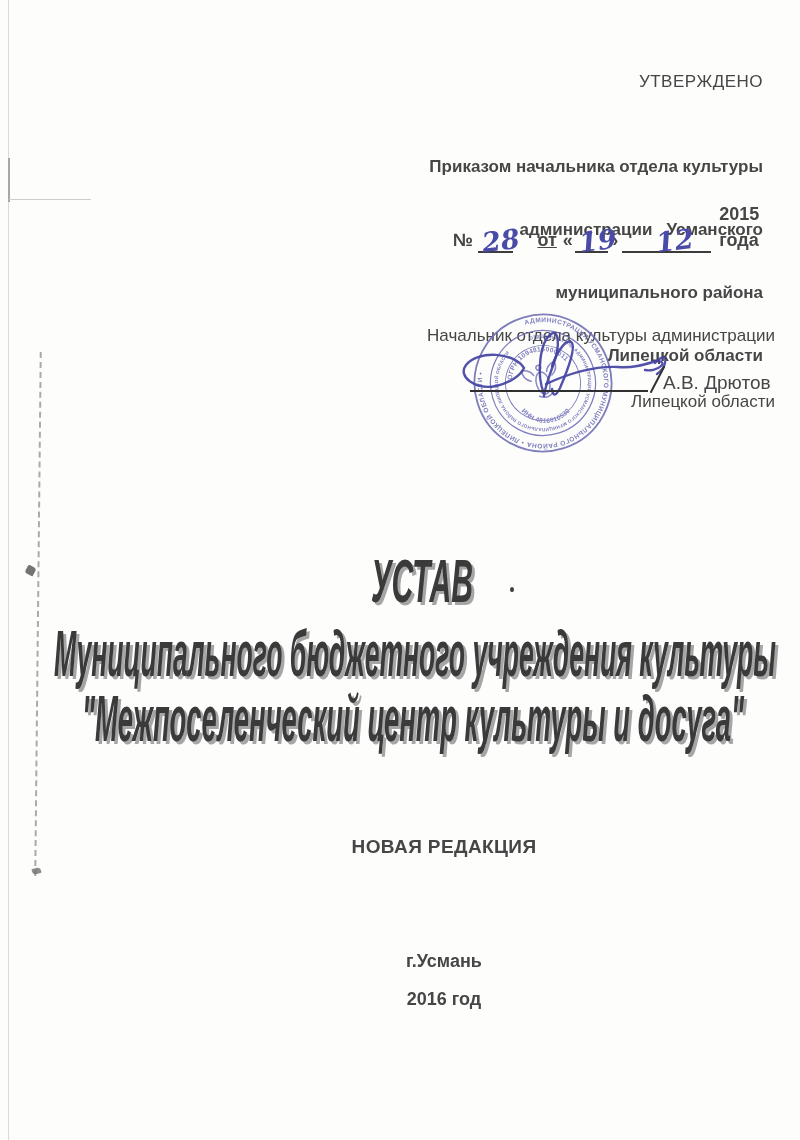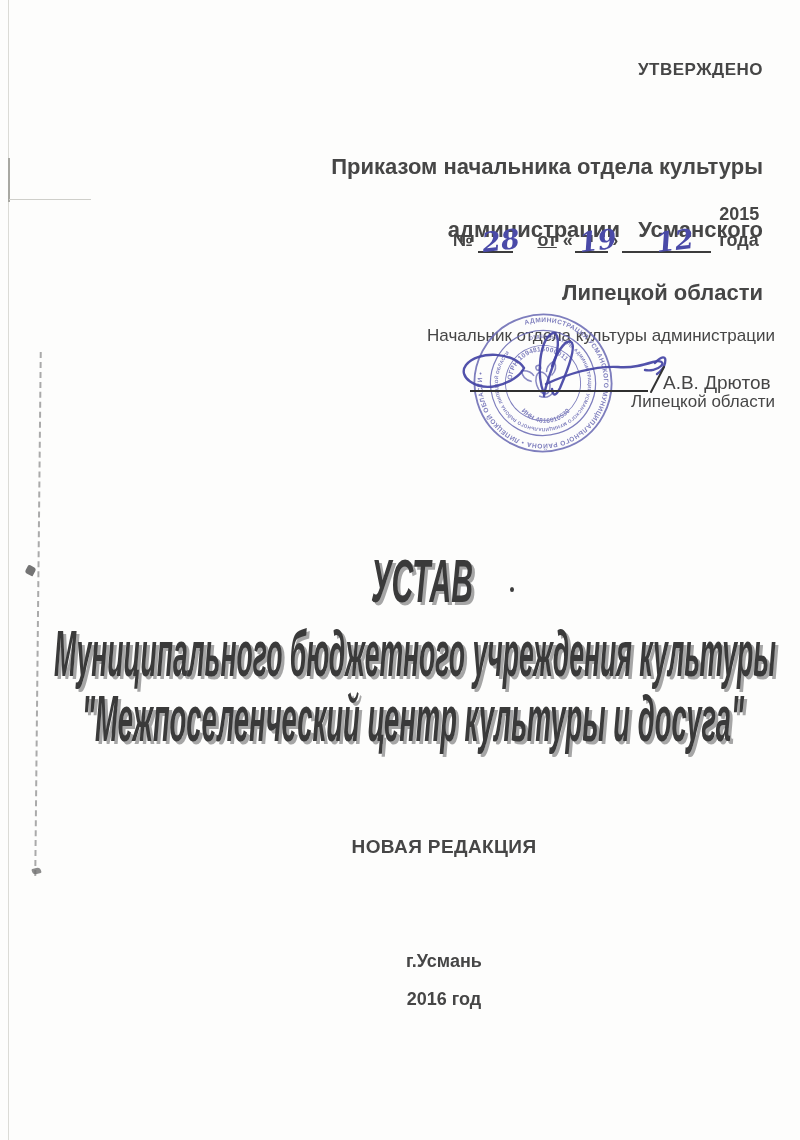--- a/index.html
+++ b/index.html
@@ -14,23 +14,23 @@
   .edge-v-dark{position:absolute;left:8px;top:158px;width:2px;height:44px;background:#a8a8a2;}
   .edge-h{position:absolute;left:9px;top:199px;width:82px;height:1px;background:#cfcfca;}
   .perforation{position:absolute;left:37px;top:352px;height:524px;width:0;
     border-left:2px dashed #8f8f8f;opacity:.75;transform:rotate(.6deg);}
   .smudge1{position:absolute;left:26px;top:566px;width:9px;height:9px;background:#5c5c5c;
     border-radius:2px 3px 1px 3px;transform:rotate(28deg);opacity:.85;}
   .smudge2{position:absolute;left:32px;top:868px;width:9px;height:6px;background:#6f6f6f;
     border-radius:1px 4px 1px 4px;transform:rotate(-15deg);opacity:.8;}
   .stray-dot{position:absolute;left:510px;top:587px;width:4px;height:5px;background:#3c3c3c;border-radius:50%;}
   
-  .approved{position:absolute;top:60px;right:37px;font-size:17px;font-weight:bold;letter-spacing:.5px;}
+  .approved{position:absolute;top:72px;right:37px;font-size:17px;font-weight:normal;letter-spacing:.5px;}
   .order-block{position:absolute;top:114px;right:37px;text-align:right;
-    font-size:22px;font-weight:bold;line-height:21px;white-space:pre;}
+    font-size:17px;font-weight:bold;line-height:21px;white-space:pre;}
   .sign-block{position:absolute;top:281px;right:25px;text-align:right;
     font-size:17px;font-weight:normal;line-height:22px;white-space:pre;}
   
   .order-line{position:absolute;left:453px;top:201px;display:flex;align-items:flex-end;
     font-size:18px;font-weight:bold;line-height:26px;}
   .blank{position:relative;height:25px;border-bottom:2px solid #3c3c3c;display:inline-block;}
   .b1{width:37px;margin-left:5px;}
   .b2{width:35px;margin-left:2px;}
   .b3{width:93px;margin-left:4px;}
   .ml10{margin-left:24px;text-decoration:underline;} .ml6{margin-left:6px;} .ml8{margin-left:8px;}
@@ -70,20 +70,21 @@
 <div class="perforation"></div>
 <div class="smudge1"></div>
 <div class="smudge2"></div>
 <div class="stray-dot"></div>
 
 <div class="approved">УТВЕРЖДЕНО</div>
 
 <div class="order-block">
   <div>Приказом начальника отдела культуры</div>
   <div>администрации   Усманского</div>
+  <div>муниципального района</div>
   <div>Липецкой области</div>
 </div>
 
 <div class="order-line">
   <span>№</span>
   <span class="blank b1">
       <span class="hw">28</span>
     </span>
   <span class="ml10">от</span>
   <span class="ml6">«</span>

